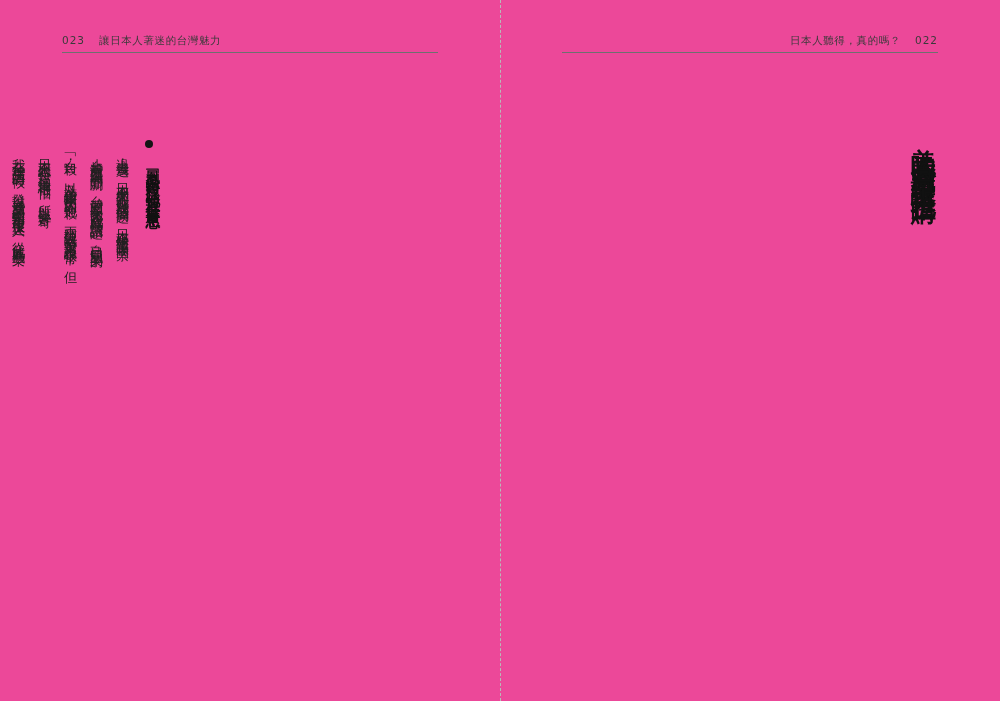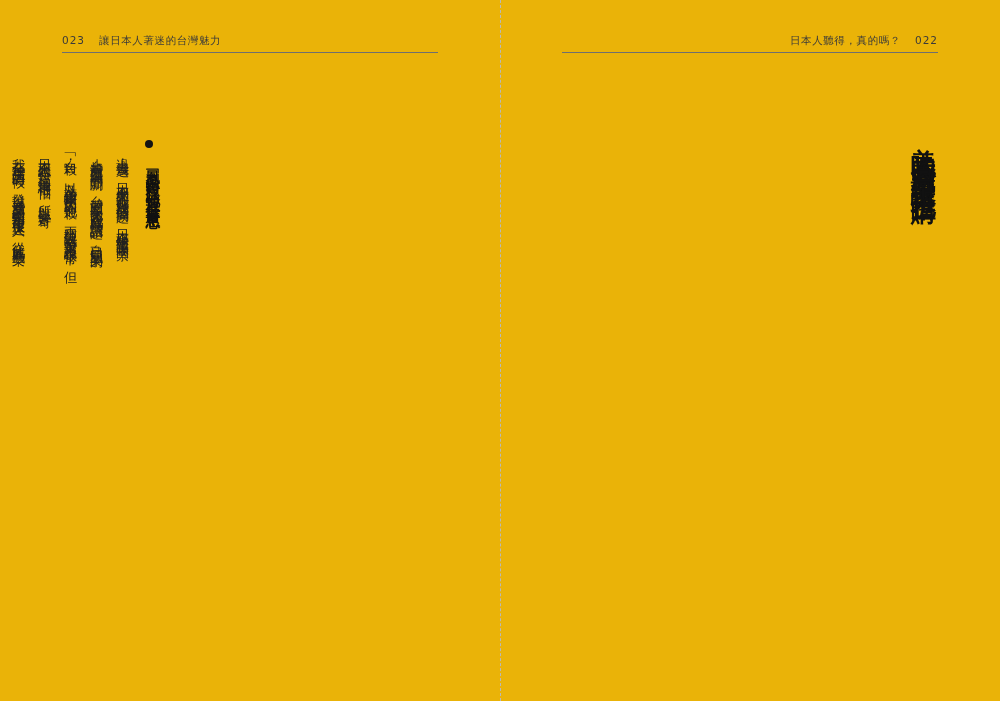--- a/index.html
+++ b/index.html
@@ -4,21 +4,21 @@
 <style>
   html, body {
     margin: 0;
     padding: 0;
     background: #ffffff;
   }
   .page {
     position: relative;
     width: 1000px;
     height: 701px;
-    background: #eab308;
+    background: #ec4899;
     font-family: "DejaVu Sans", sans-serif;
     color: #1a1a1a;
     overflow: hidden;
   }
   
   .gutter {
     position: absolute;
     left: 500px;
     top: 0;
     width: 0;

